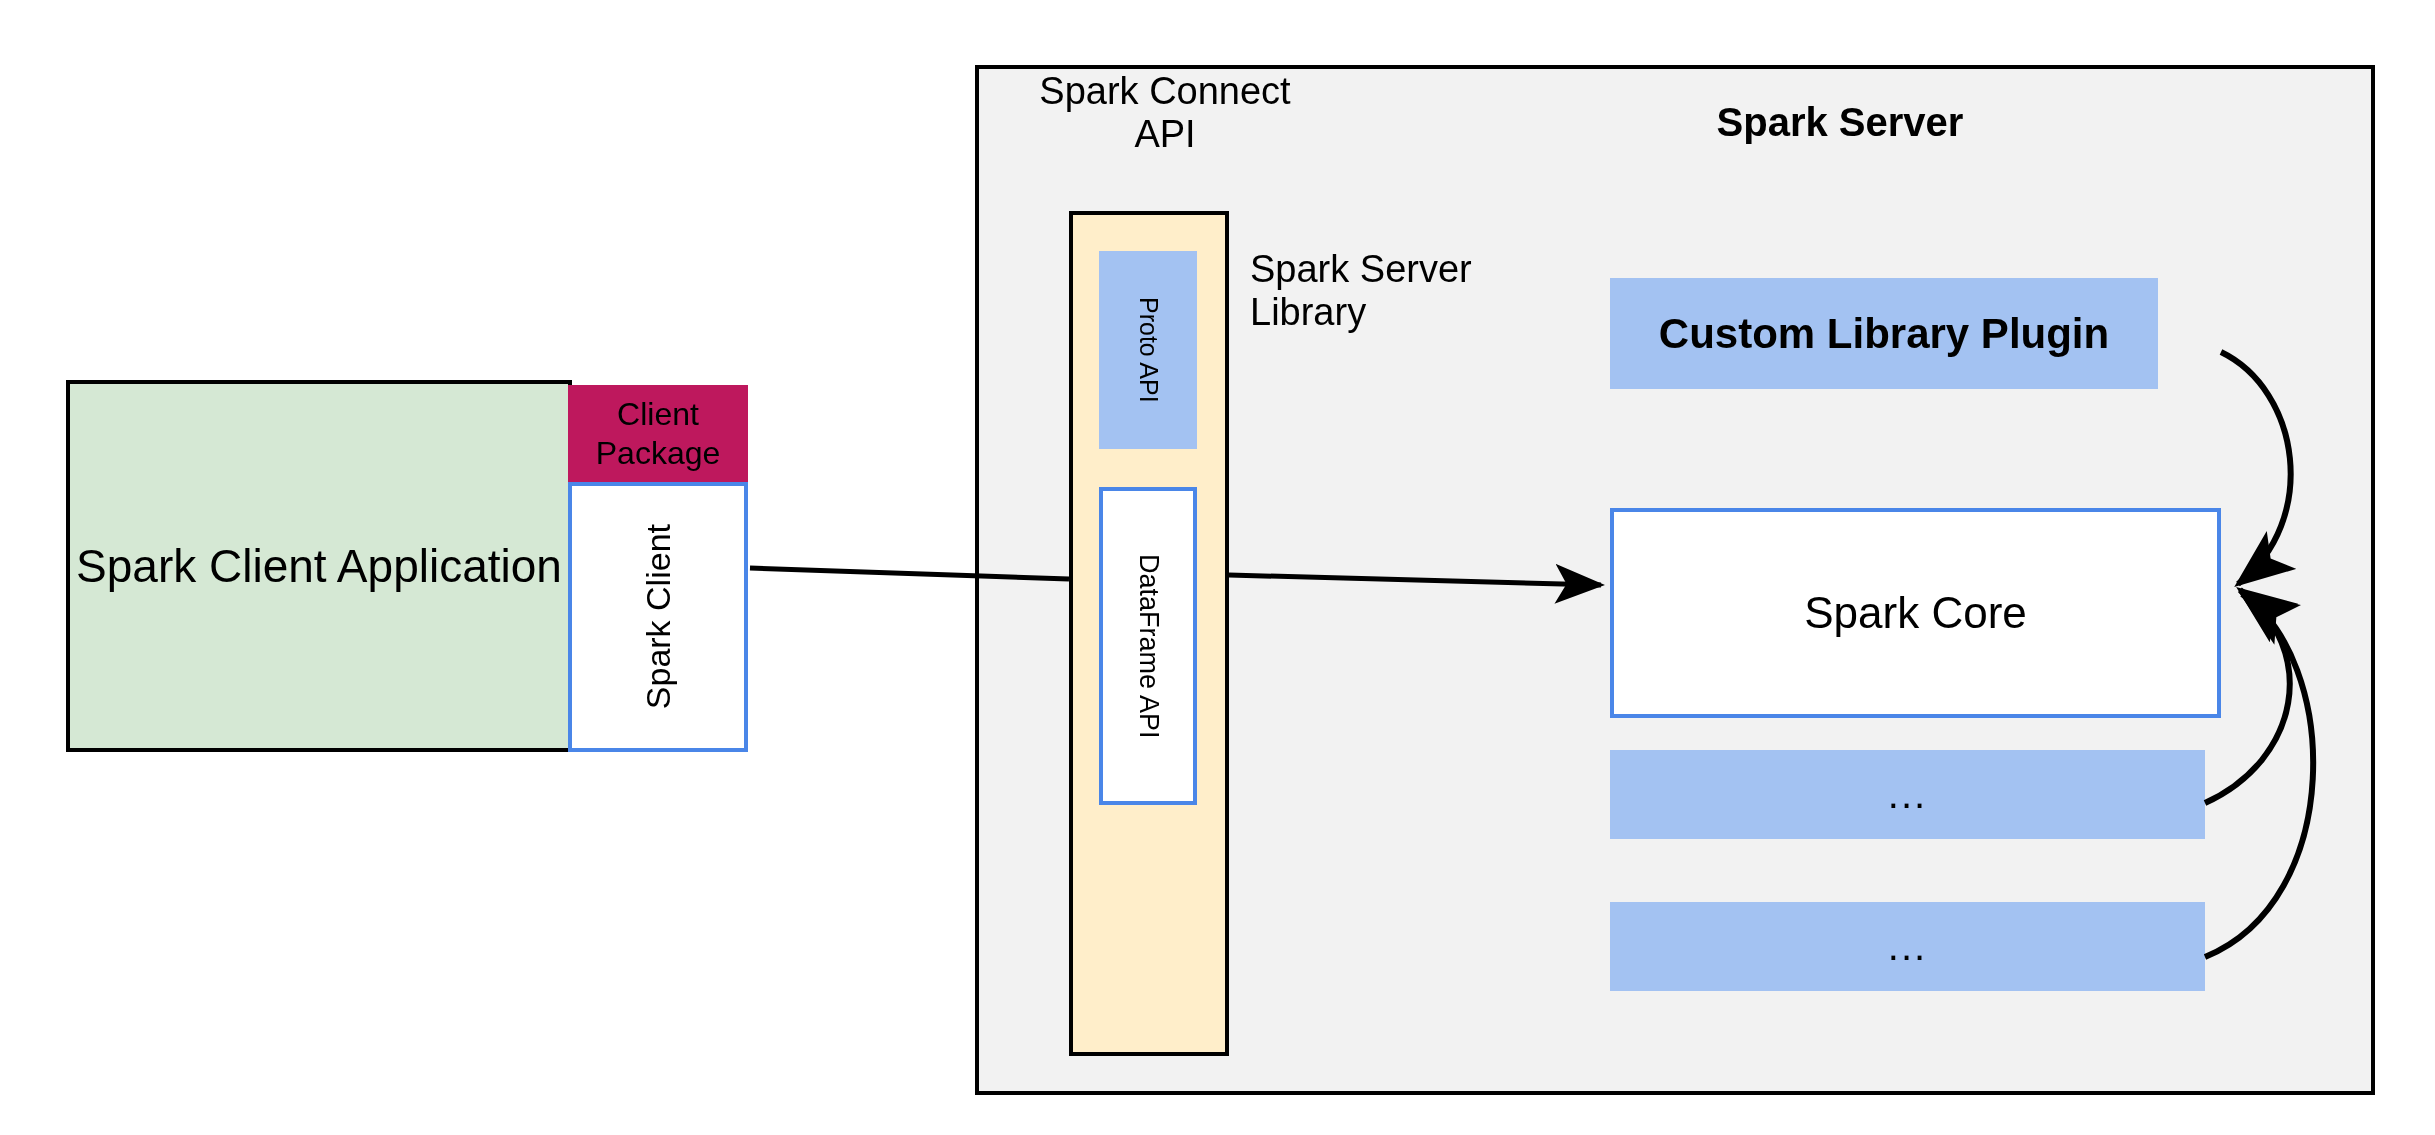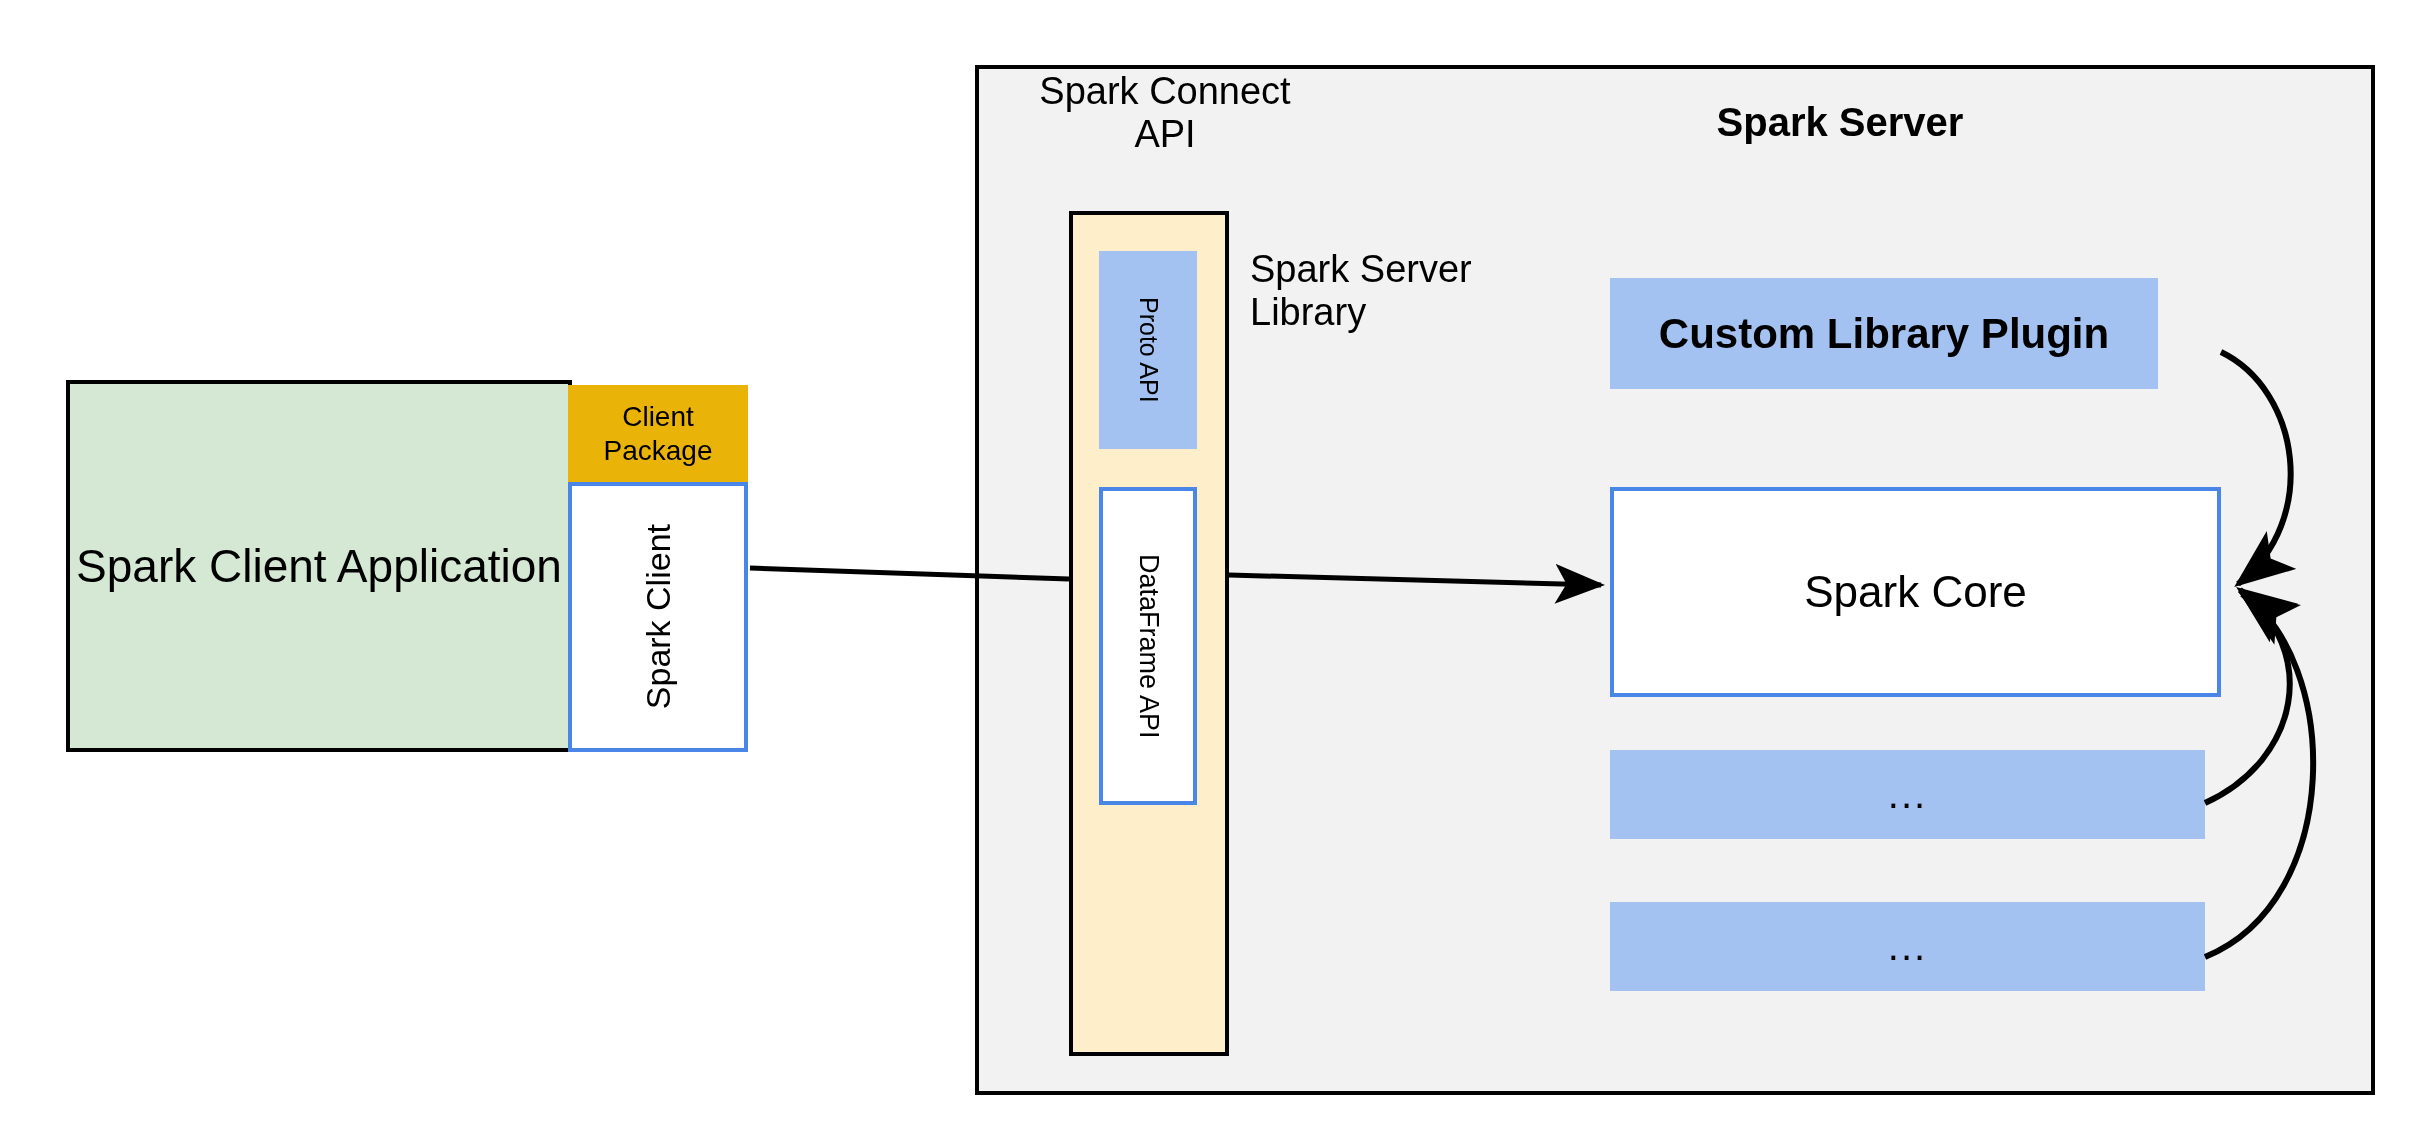--- a/index.html
+++ b/index.html
@@ -38,22 +38,22 @@
     left: 66px;  top: 380px;  width: 506px; height: 372px;
     background: #d5e8d4;
     border: 4px solid #000000;
     font-size: 46px;
     line-height: 1.22;
     font-stretch: condensed;
     text-align: right;
   }
   #client-package-box {
     left: 568px; top: 385px; width: 180px; height: 97px;
-    background: #eab308;
-    font-size: 28px;
+    background: #be185d;
+    font-size: 32px;
     line-height: 1.2;
   }
   #spark-client-box {
     left: 568px; top: 482px; width: 180px; height: 270px;
     background: #ffffff;
     border: 4px solid #4a86e8;
     font-size: 34px;
     font-stretch: condensed;
   }
   #spark-client-box .vtext {
@@ -115,21 +115,21 @@
 
   
   #custom-library-plugin-box {
     left: 1610px; top: 278px; width: 548px; height: 111px;
     background: #a3c2f2;
     font-size: 42px;
     font-stretch: condensed;
     font-weight: bold;
   }
   #spark-core-box {
-    left: 1610px; top: 487px; width: 611px; height: 210px;
+    left: 1610px; top: 508px; width: 611px; height: 210px;
     background: #ffffff;
     border: 4px solid #4a86e8;
     font-size: 44px;
     font-stretch: condensed;
   }
   #ellipsis-box-1 {
     left: 1610px; top: 750px; width: 595px; height: 89px;
     background: #a3c2f2;
     font-size: 40px;
     letter-spacing: 2px;

